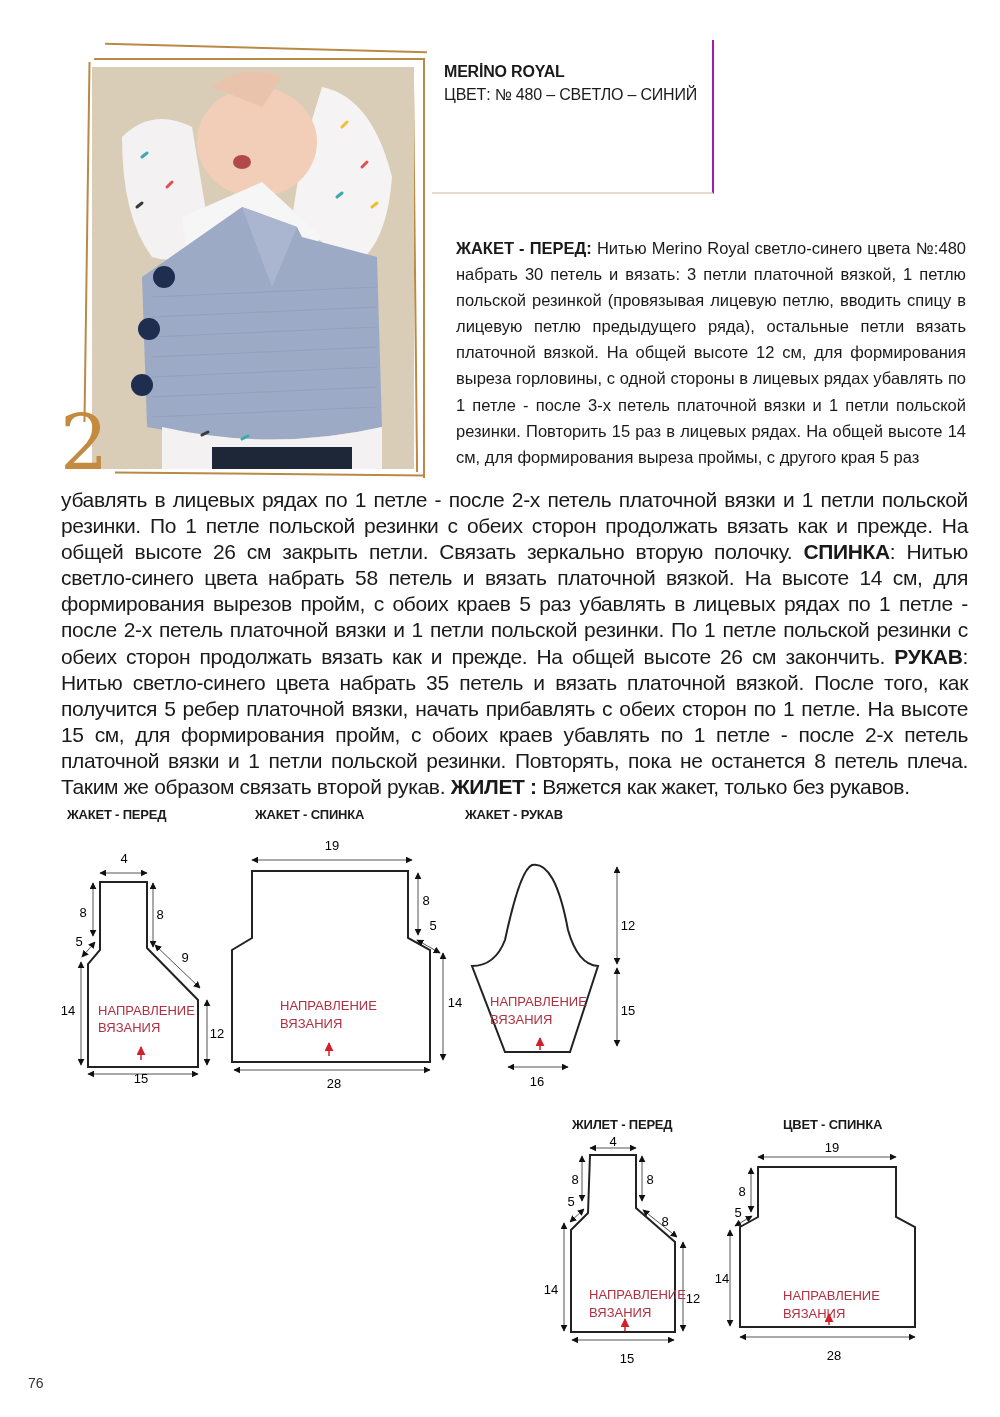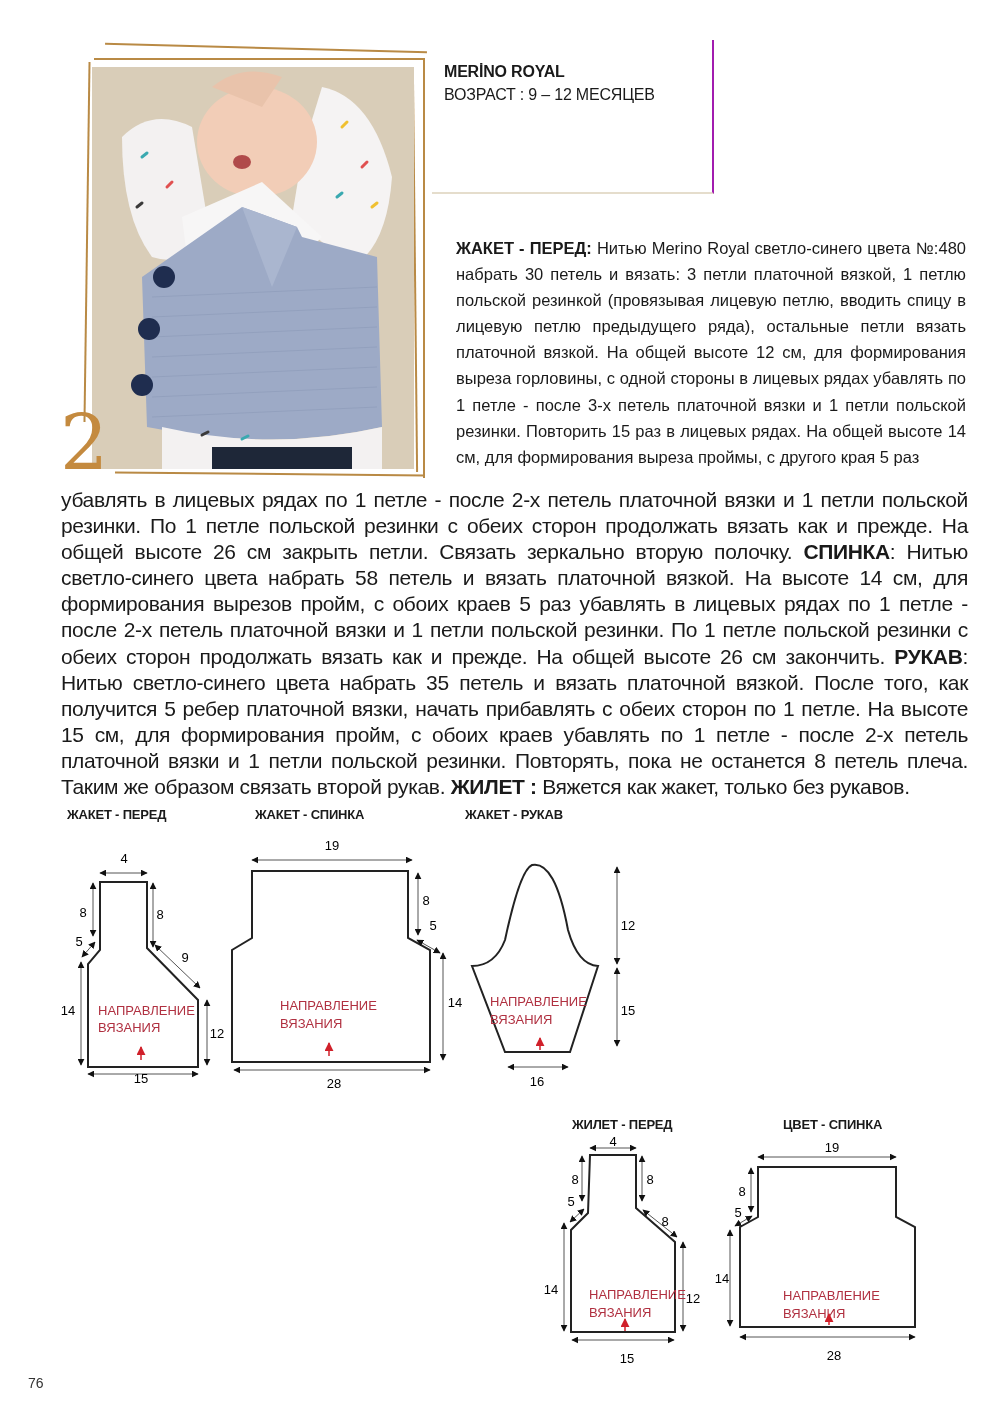--- a/index.html
+++ b/index.html
@@ -90,21 +90,21 @@
         <line x1="110" y1="368" x2="116" y2="365" stroke="#3a3a3a"></line>
       </g>
     </svg>
   </div>
   <div class="big-number">2</div>
 </div>
 
 <div class="info-box">
   <div class="info-inner">
     <div class="line title">MERİNO ROYAL</div>
-    <div class="line">ВОЗРАСТ : 9 – 12 МЕСЯЦЕВ</div>
+    <div class="line">ЦВЕТ: № 480 – СВЕТЛО – СИНИЙ</div>
   </div>
 </div>
 
 <div class="text-right">
   <span class="hl">ЖАКЕТ - ПЕРЕД:</span><span> Нитью Merino Royal светло-синего цвета №:480 набрать 30 петель и вязать: 3 петли платочной вязкой, 1 петлю польской резинкой (провязывая лицевую петлю, вводить спицу в лицевую петлю предыдущего ряда), остальные петли вязать платочной вязкой. На общей высоте 12 см, для формирования  выреза горловины, с одной стороны в лицевых рядах убавлять по 1 петле - после 3-х петель платочной вязки и 1 петли польской резинки. Повторить 15 раз в лицевых рядах. На общей высоте 14 см, для формирования выреза проймы, с другого края 5 раз</span>
 </div>
 
 <div class="text-full">
   <span>убавлять в лицевых рядах по 1 петле - после 2-х петель платочной вязки и 1 петли польской резинки. По 1 петле польской резинки с обеих сторон продолжать вязать как и прежде. На общей высоте 26 см закрыть петли. Связать зеркально вторую полочку. </span><span class="hl">СПИНКА</span><span>: Нитью светло-синего цвета набрать 58 петель и вязать платочной вязкой. На высоте 14 см, для формирования вырезов пройм, с обоих краев 5 раз убавлять в лицевых рядах по 1 петле - после 2-х петель платочной вязки и 1 петли польской резинки. По 1 петле польской резинки с обеих сторон продолжать вязать как и прежде. На общей высоте 26 см закончить. </span><span class="hl">РУКАВ</span><span>: Нитью светло-синего цвета набрать 35 петель и вязать платочной вязкой. После того, как получится 5 ребер платочной вязки, начать прибавлять с обеих сторон по 1 петле. На высоте 15 см, для формирования пройм, с обоих краев убавлять по 1 петле - после 2-х петель платочной вязки и 1 петли польской резинки. Повторять, пока не останется 8 петель плеча. Таким же образом связать второй рукав. </span><span class="hl">ЖИЛЕТ :</span><span> Вяжется как жакет, только без рукавов.</span>
 </div>

